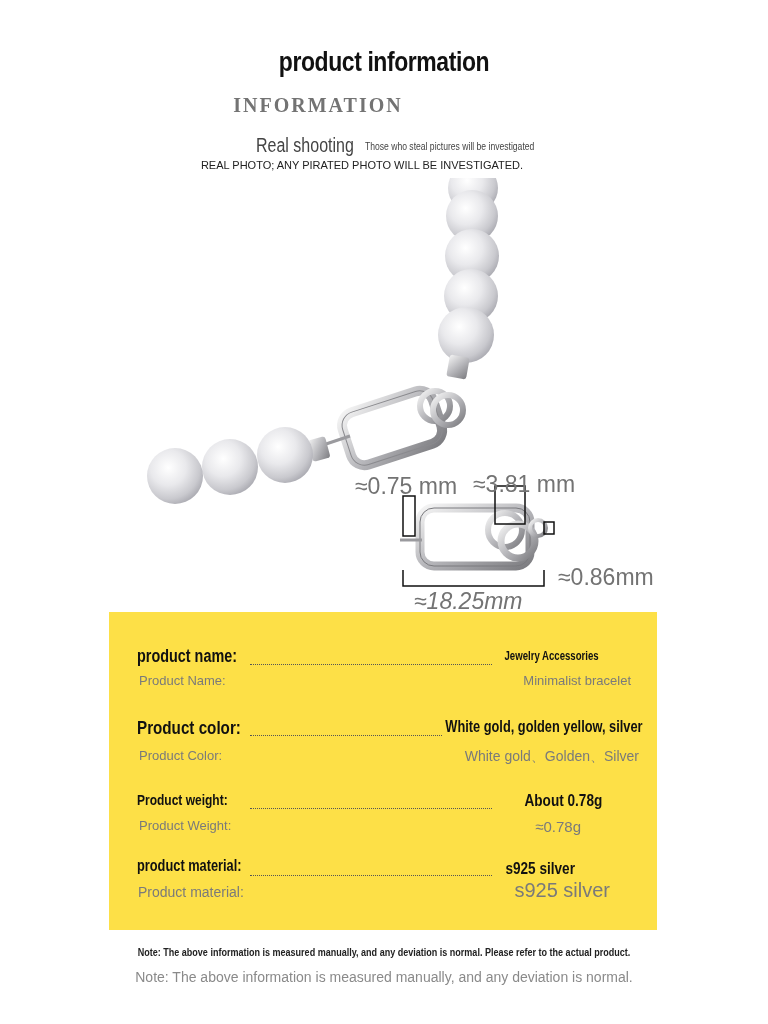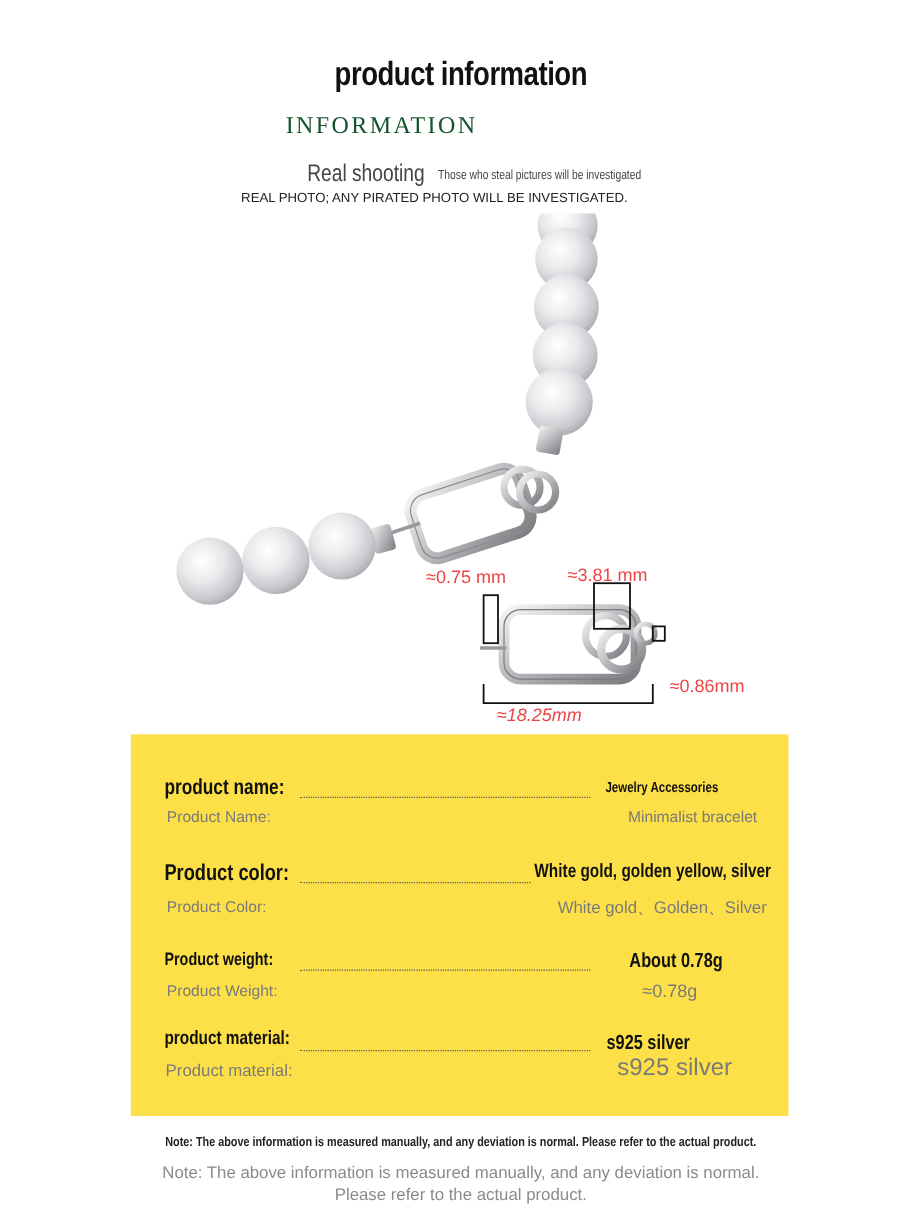--- a/index.html
+++ b/index.html
@@ -1,25 +1,25 @@
 <!DOCTYPE html>
 <html><head>
   <meta charset="utf-8">
   <style>
     html, body { margin:0; padding:0; background:#ffffff; }
     body { width:768px; height:1024px; position:relative; overflow:hidden; font-family:"Liberation Sans", sans-serif; }
     .abs { position:absolute; }
     .title { top:46px; left:0; width:768px; text-align:center; font-family:"Liberation Sans", sans-serif; font-weight:bold; font-size:28px; color:#111; letter-spacing:-0.5px; transform:scaleX(0.82); }
-    .subtitle { top:94px; left:0; width:636px; text-align:center; font-family:"Liberation Serif", serif; font-weight:normal; font-size:20px; color:#14532d; letter-spacing:2px; }
+    .subtitle { top:94px; left:0; width:636px; text-align:center; font-family:"Liberation Serif", serif; font-weight:bold; font-size:20px; color:#737373; letter-spacing:2px; }
     .real { top:134px; left:256px; font-size:20px; color:#444; transform-origin:left; transform:scaleX(0.8); white-space:nowrap; }
     .steal { top:140px; left:365px; font-size:11px; color:#444; transform-origin:left; transform:scaleX(0.78); white-space:nowrap; }
     .realphoto { top:159px; left:0; width:724px; text-align:center; font-size:11px; color:#222; }
 
     .photo { top:178px; left:130px; width:560px; height:440px; }
-    .dim { font-size:15px; color:#ef4444; white-space:nowrap; }
+    .dim { font-size:23px; color:#737373; white-space:nowrap; }
 
     .panel { top:612px; left:109px; width:548px; height:318px; background:#fde047; }
     .row-label-en { font-weight:bold; color:#111; transform-origin:left; transform:scaleX(0.8); white-space:nowrap; }
     .row-label-sub { font-size:13px; color:#7a7a7a; white-space:nowrap; }
     .row-val-bold { font-weight:bold; color:#111; transform-origin:right; transform:scaleX(0.8); white-space:nowrap; text-align:right; }
     .row-val-sub { color:#7a7a7a; white-space:nowrap; text-align:left; }
     .dots { border-bottom:1px dotted #555; height:0; }
 
     .note1 { top:946px; left:0; width:768px; text-align:center; font-size:11px; font-weight:bold; color:#222; transform:scaleX(0.82); white-space:nowrap; }
     .note2 { top:968px; left:0; width:768px; text-align:center; font-size:14px; color:#8a8a8a; line-height:18px; }
@@ -113,14 +113,13 @@
   <div class="abs row-label-en" style="left:28px; top:245px; font-size:16px;">product material:</div>
   <div class="abs dots" style="left:141px; top:263px; width:242px;"></div>
   <div class="abs row-val-bold" style="right:82px; top:247px; font-size:17px;">s925 silver</div>
   <div class="abs row-label-sub" style="left:29px; top:272px; font-size:14px;">Product material:</div>
   <div class="abs row-val-sub" style="right:47px; top:267px; font-size:20px;">s925 silver</div>
 </div>
 
 <div class="abs note1">Note: The above information is measured manually, and any deviation is normal. Please refer to the actual product.</div>
 <div class="abs note2">
   <div>Note: The above information is measured manually, and any deviation is normal.</div>
-  <div>Please refer to the actual product.</div>
 </div>
 
 </body></html>

